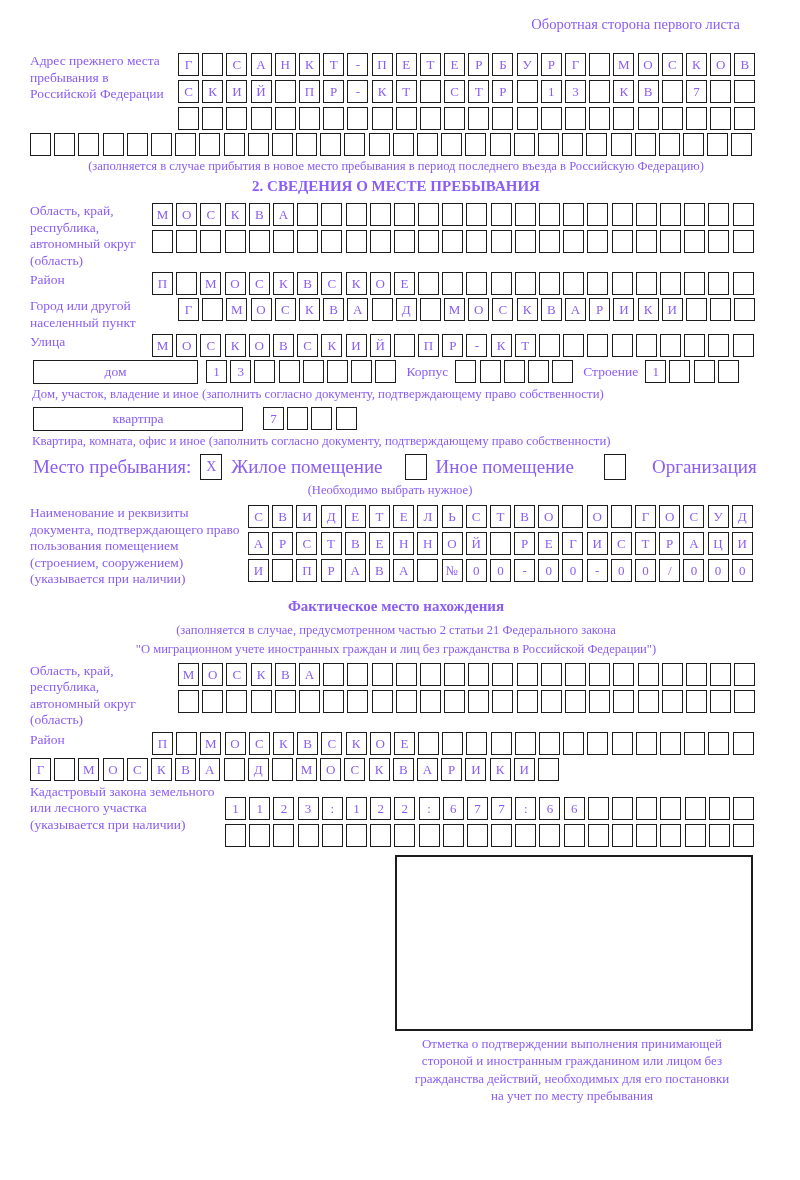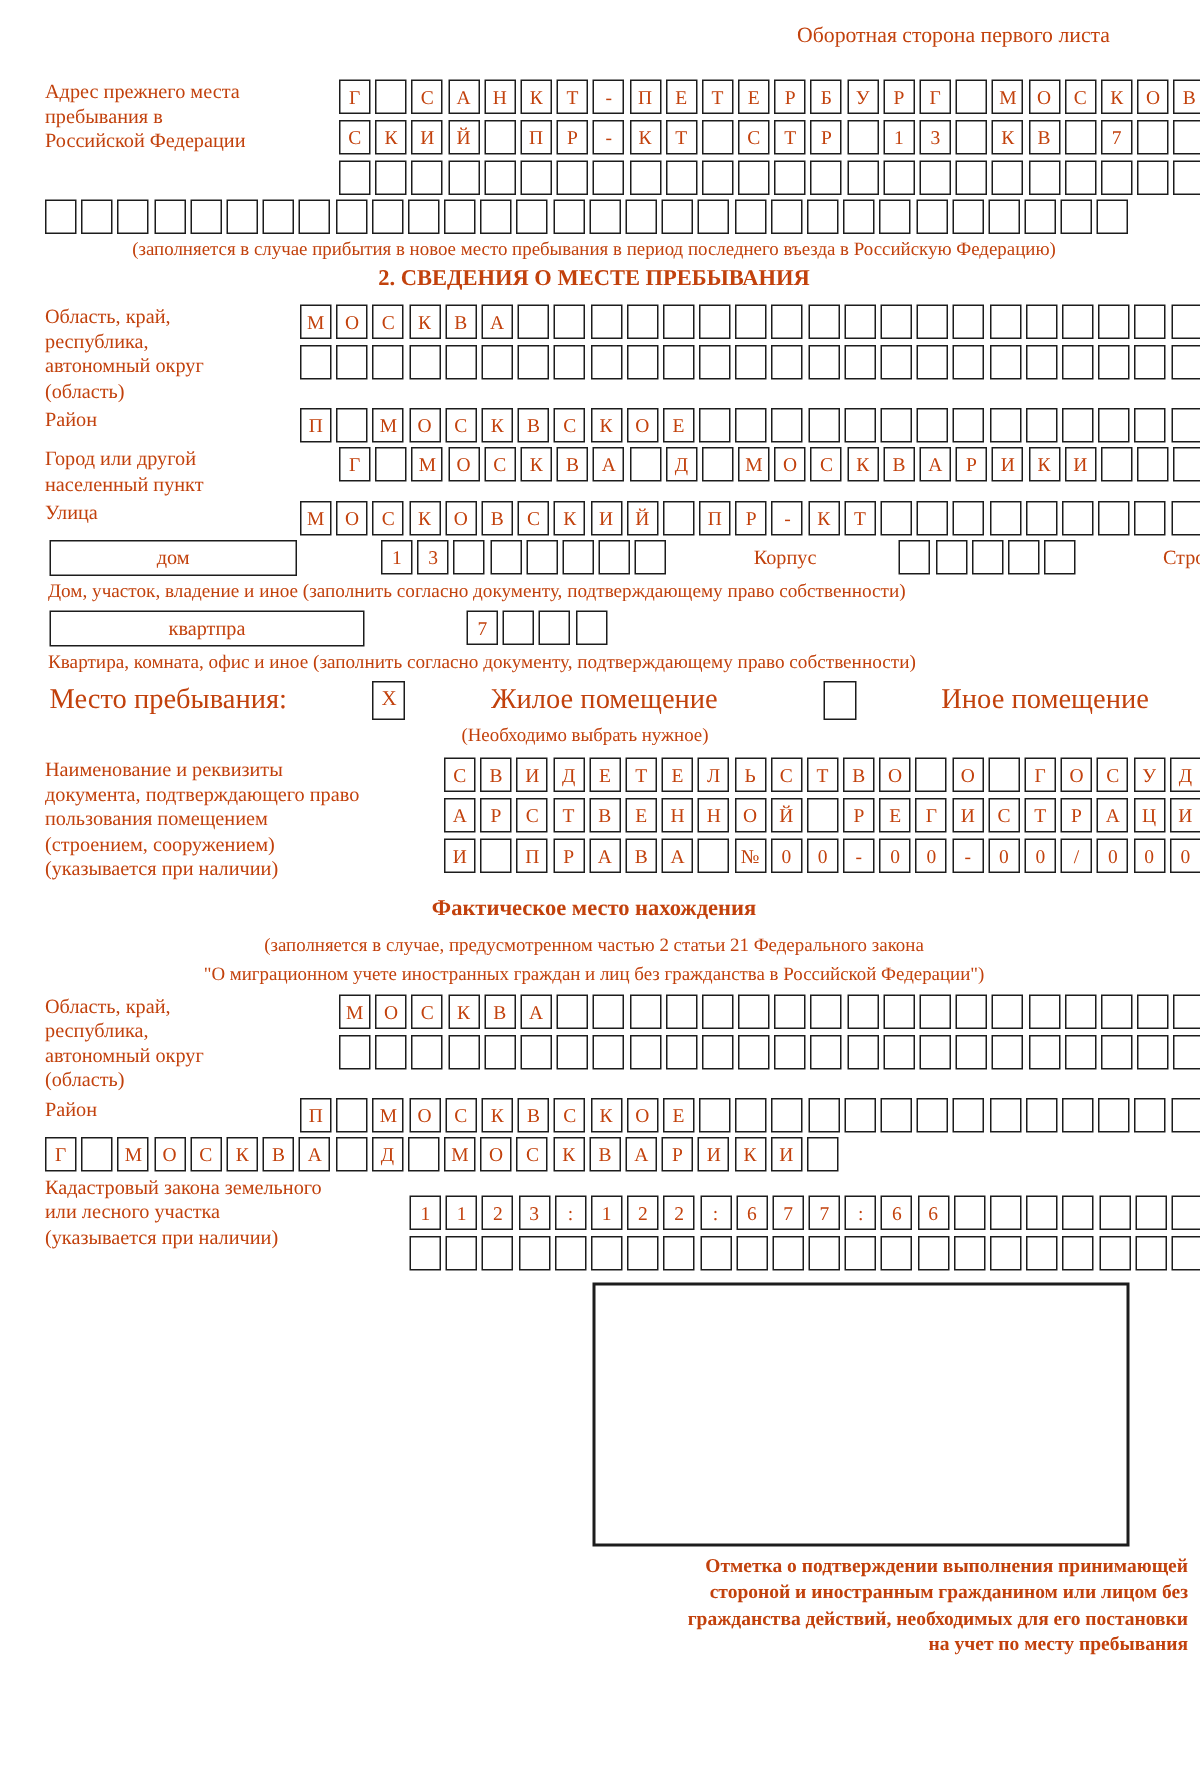--- a/index.html
+++ b/index.html
@@ -2,26 +2,26 @@
 <html><head>
 <meta charset="utf-8">
 <style>
   html,body{margin:0;padding:0;background:#fff;}
   .page{
     position:relative;
     width:800px;height:1180px;
     box-sizing:border-box;
     padding:16px 38px 0 30px;
     background:#fff;
-    color:#c2410c;
+    color:#8b5cf6;
     font-family:"Liberation Serif","DejaVu Serif",serif;
     overflow:hidden;
   }
   .title{text-align:right;font-size:14.5px;padding-right:22px;margin-bottom:20px;}
-  .frow{display:flex;align-items:flex-start;margin-bottom:3px;gap:48px;}
+  .frow{display:flex;align-items:flex-start;margin-bottom:3px;}
   .lbl{font-size:13.5px;line-height:16.5px;flex:none;padding-right:6px;box-sizing:border-box;}
   .w148{width:148px;} .w122{width:122px;} .w218{width:218px;} .w195{width:195px;}
   .cellcol{display:flex;flex-direction:column;gap:4px;}
   .cellrow{display:flex;flex-wrap:nowrap;}
   .cell{
     box-sizing:border-box;flex:none;
     width:21px;height:23px;margin-right:3.2px;
     border:1.6px solid #1c1c1c;
     display:flex;align-items:center;justify-content:center;
     font-size:13px;line-height:1;
@@ -40,21 +40,21 @@
     border:1.7px solid #1c1c1c;margin:0 9px;
     display:flex;align-items:center;justify-content:center;font-size:14px;
   }
   .optlbl{font-size:19px;line-height:26px;flex:none;}
   .stay-note{font-size:12.6px;text-align:center;width:420px;margin:0 0 7px 150px;}
   .pt14{padding-top:13px;}
   .stampbox{
     box-sizing:border-box;width:358px;height:176px;
     border:2px solid #1c1c1c;margin:8px 0 4px 365px;
   }
-  .stampcap{width:440px;margin-left:322px;text-align:right;font-size:13px;line-height:17.5px;font-weight:bold;}
+  .stampcap{width:440px;margin-left:322px;text-align:center;font-size:13px;line-height:17.5px;}
   .mb6{margin-bottom:6px;}
 </style>
 </head>
 <body>
 
 <div class="page">
 
   <div class="title">Оборотная сторона первого листа</div>
 
   <div class="frow">

